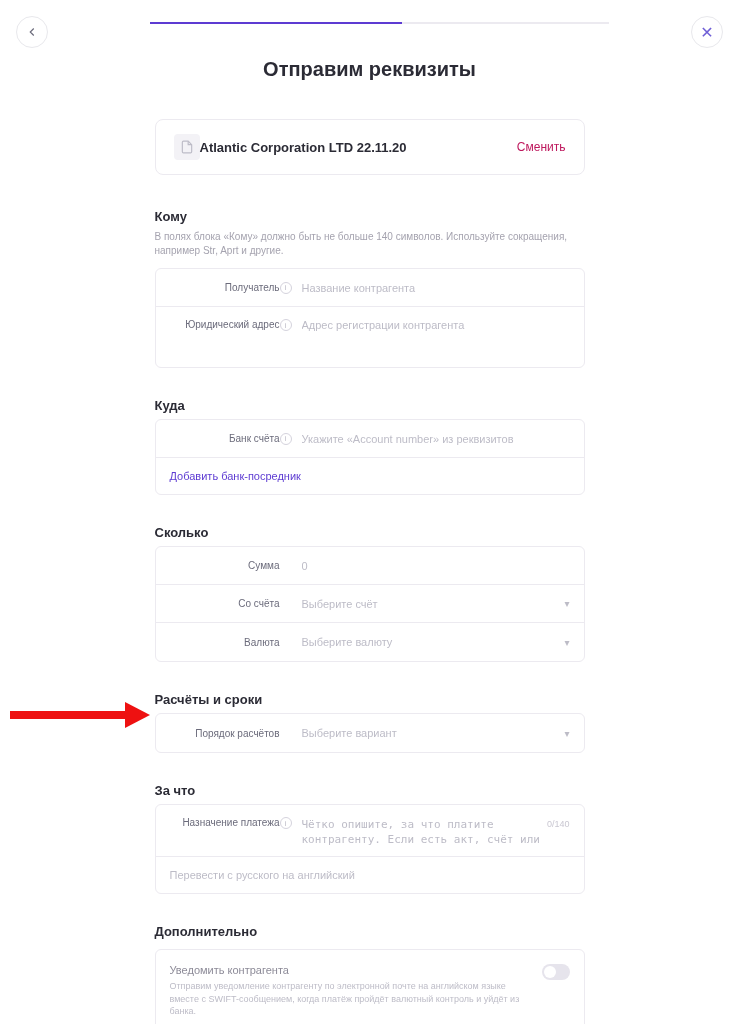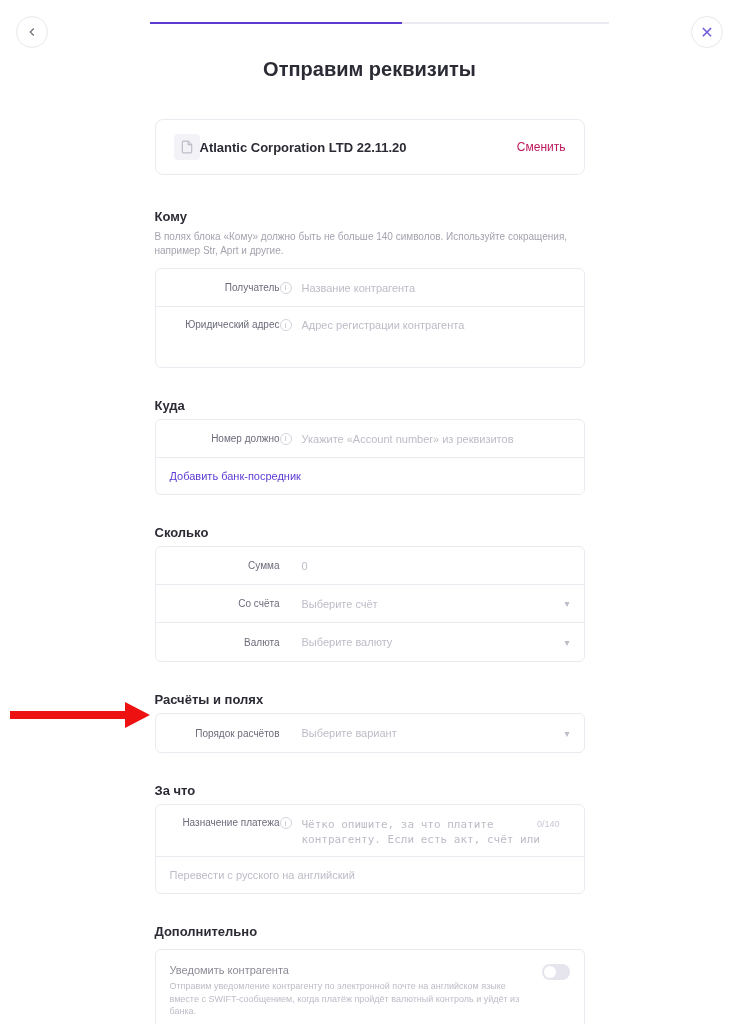--- a/index.html
+++ b/index.html
@@ -128,21 +128,21 @@
   font-size: 10px;
 }
 .link-row {
   font-size: 11px;
   color: #5d3bd2;
   padding: 12px 14px;
   cursor: pointer;
 }
 .char-count {
   position: absolute;
-  right: 24px; top: 14px;
+  right: 14px; top: 14px;
   font-size: 9px;
   color: #c9c7d1;
 }
 .additional-card {
   border: 1px solid #eceaf0;
   border-radius: 6px;
   padding: 14px;
   margin-top: 10px;
   display: flex;
   gap: 10px;
@@ -220,21 +220,21 @@
         <input class="field-input" placeholder="Адрес регистрации контрагента" style="">
       </div>
     </div>
   </div>
 
   <div class="section">
     <div class="section-title">Куда</div>
     <div class="fields">
       <div class="field-row">
         <div class="field-label">
-            <span>Номер должно</span>
+            <span>Банк счёта</span>
           </div>
         <span class="info-icon">i</span>
         <input class="field-input" placeholder="Укажите «Account number» из реквизитов" style="">
       </div>
       <div class="link-row">Добавить банк-посредник</div>
     </div>
   </div>
 
   <div class="section">
     <div class="section-title">Сколько</div>
@@ -259,21 +259,21 @@
             <span>Валюта</span>
           </div>
         <span style="width:22px"></span>
         <input class="field-input" readonly="" placeholder="Выберите валюту" style="">
         <span class="select-chevron">▾</span>
       </div>
     </div>
   </div>
 
   <div class="section">
-    <div class="section-title">Расчёты и полях</div>
+    <div class="section-title">Расчёты и сроки</div>
     <div class="fields">
       <div class="field-row">
         <div class="field-label">
             <span>Порядок расчётов</span>
           </div>
         <span style="width:22px"></span>
         <input class="field-input" readonly="" placeholder="Выберите вариант" style="">
         <span class="select-chevron">▾</span>
       </div>
     </div>

